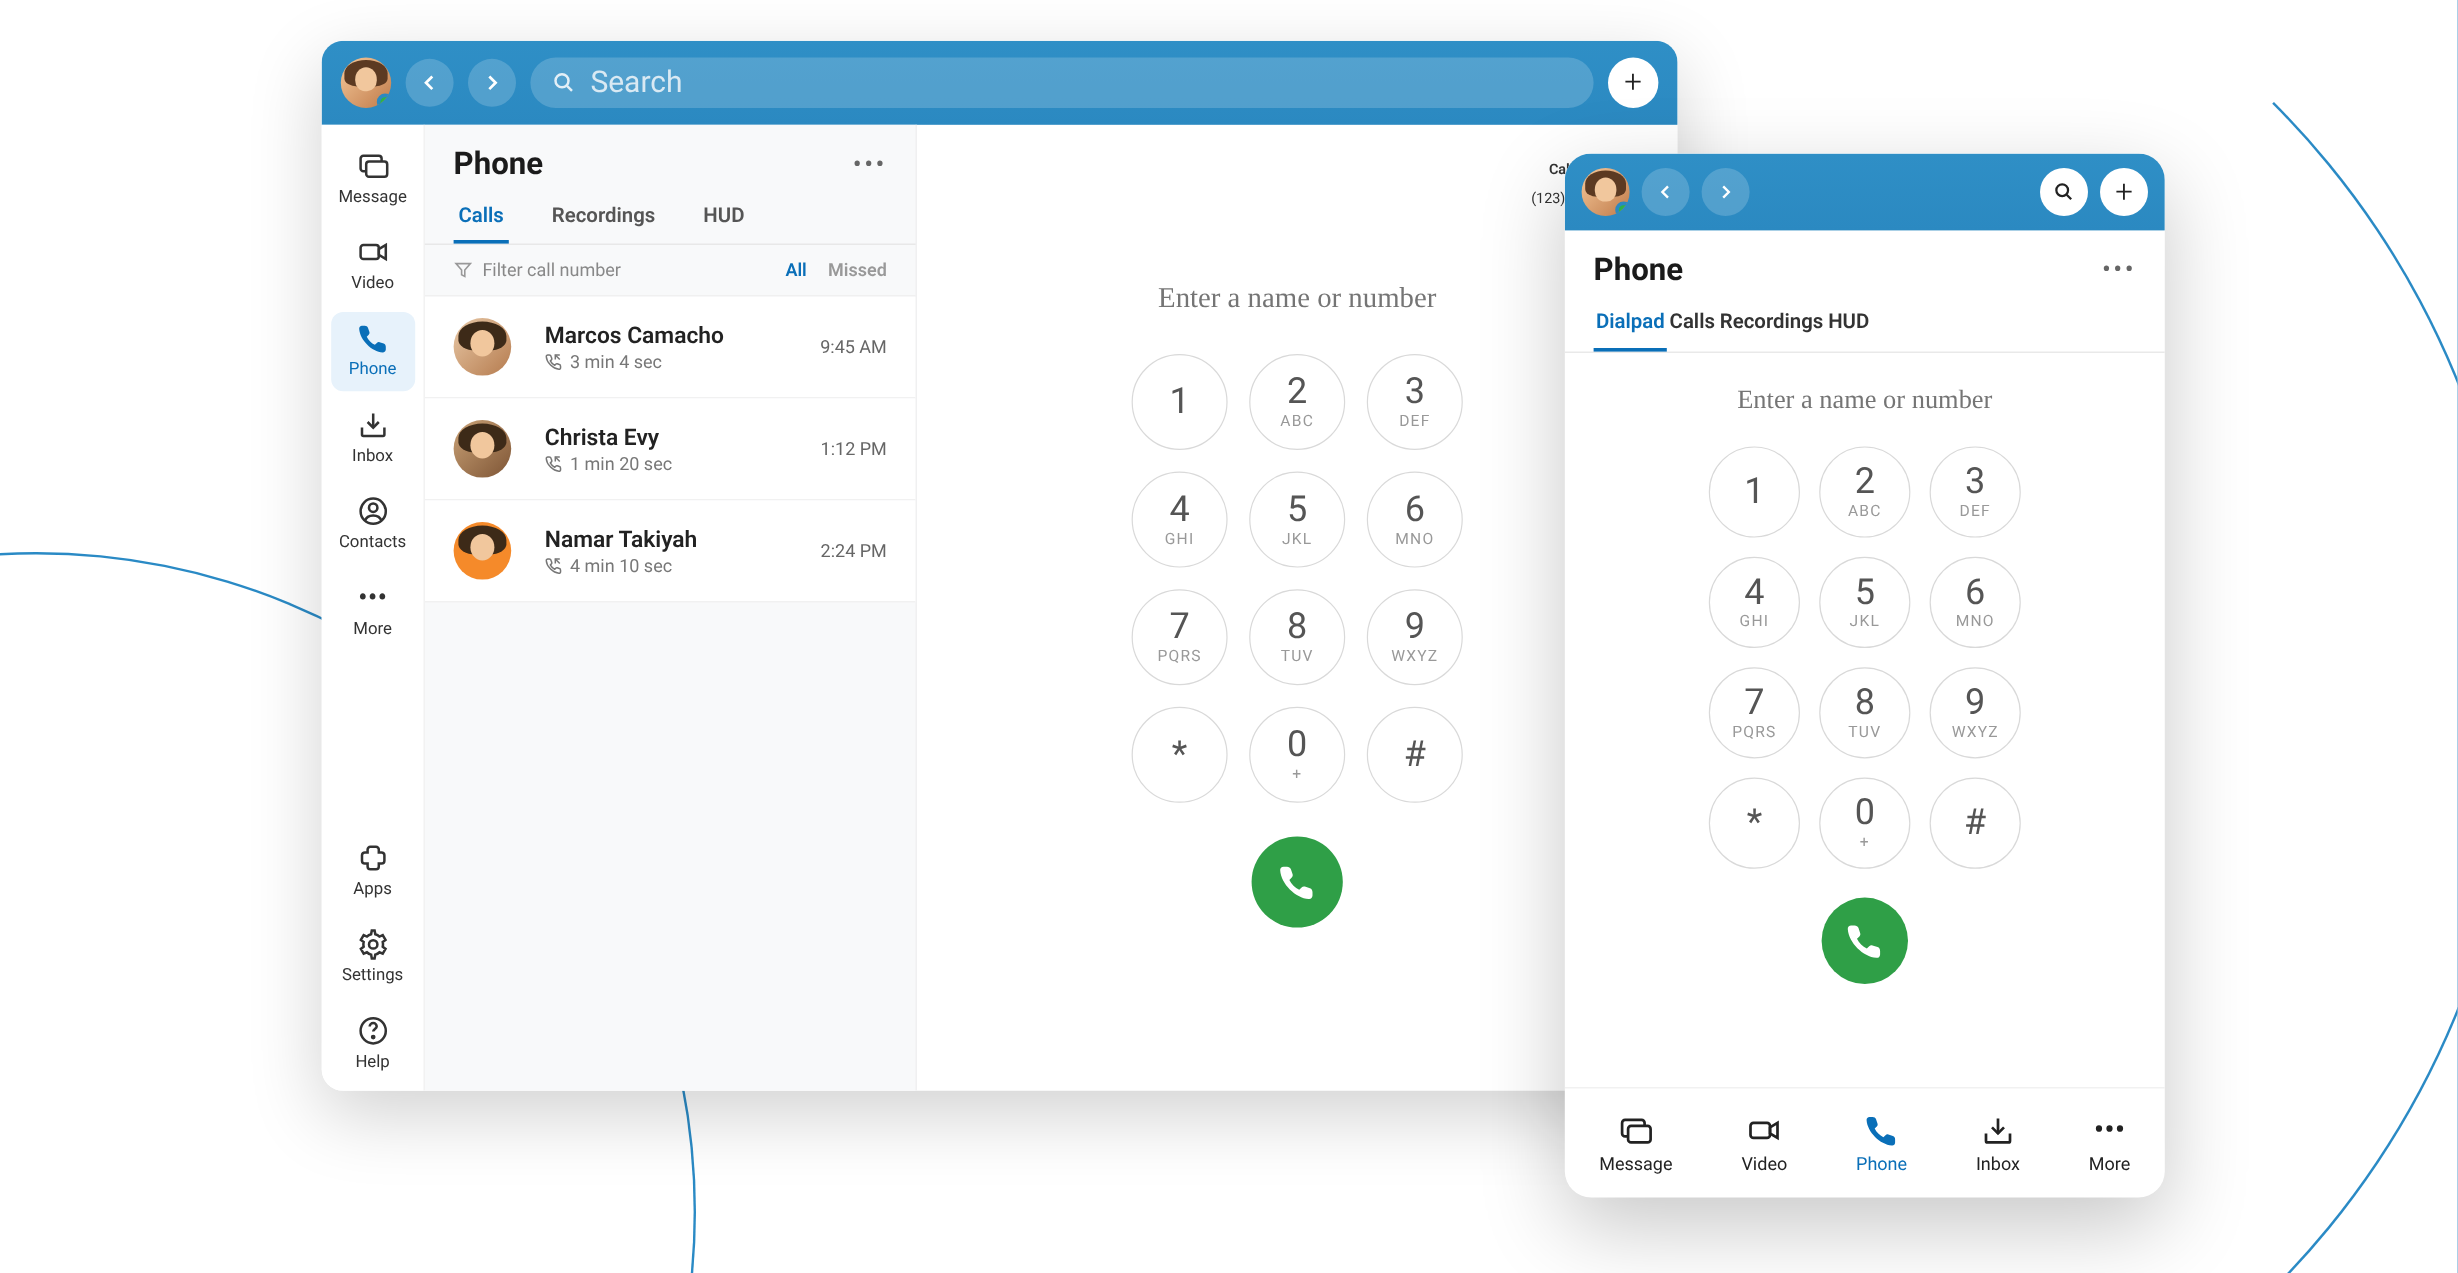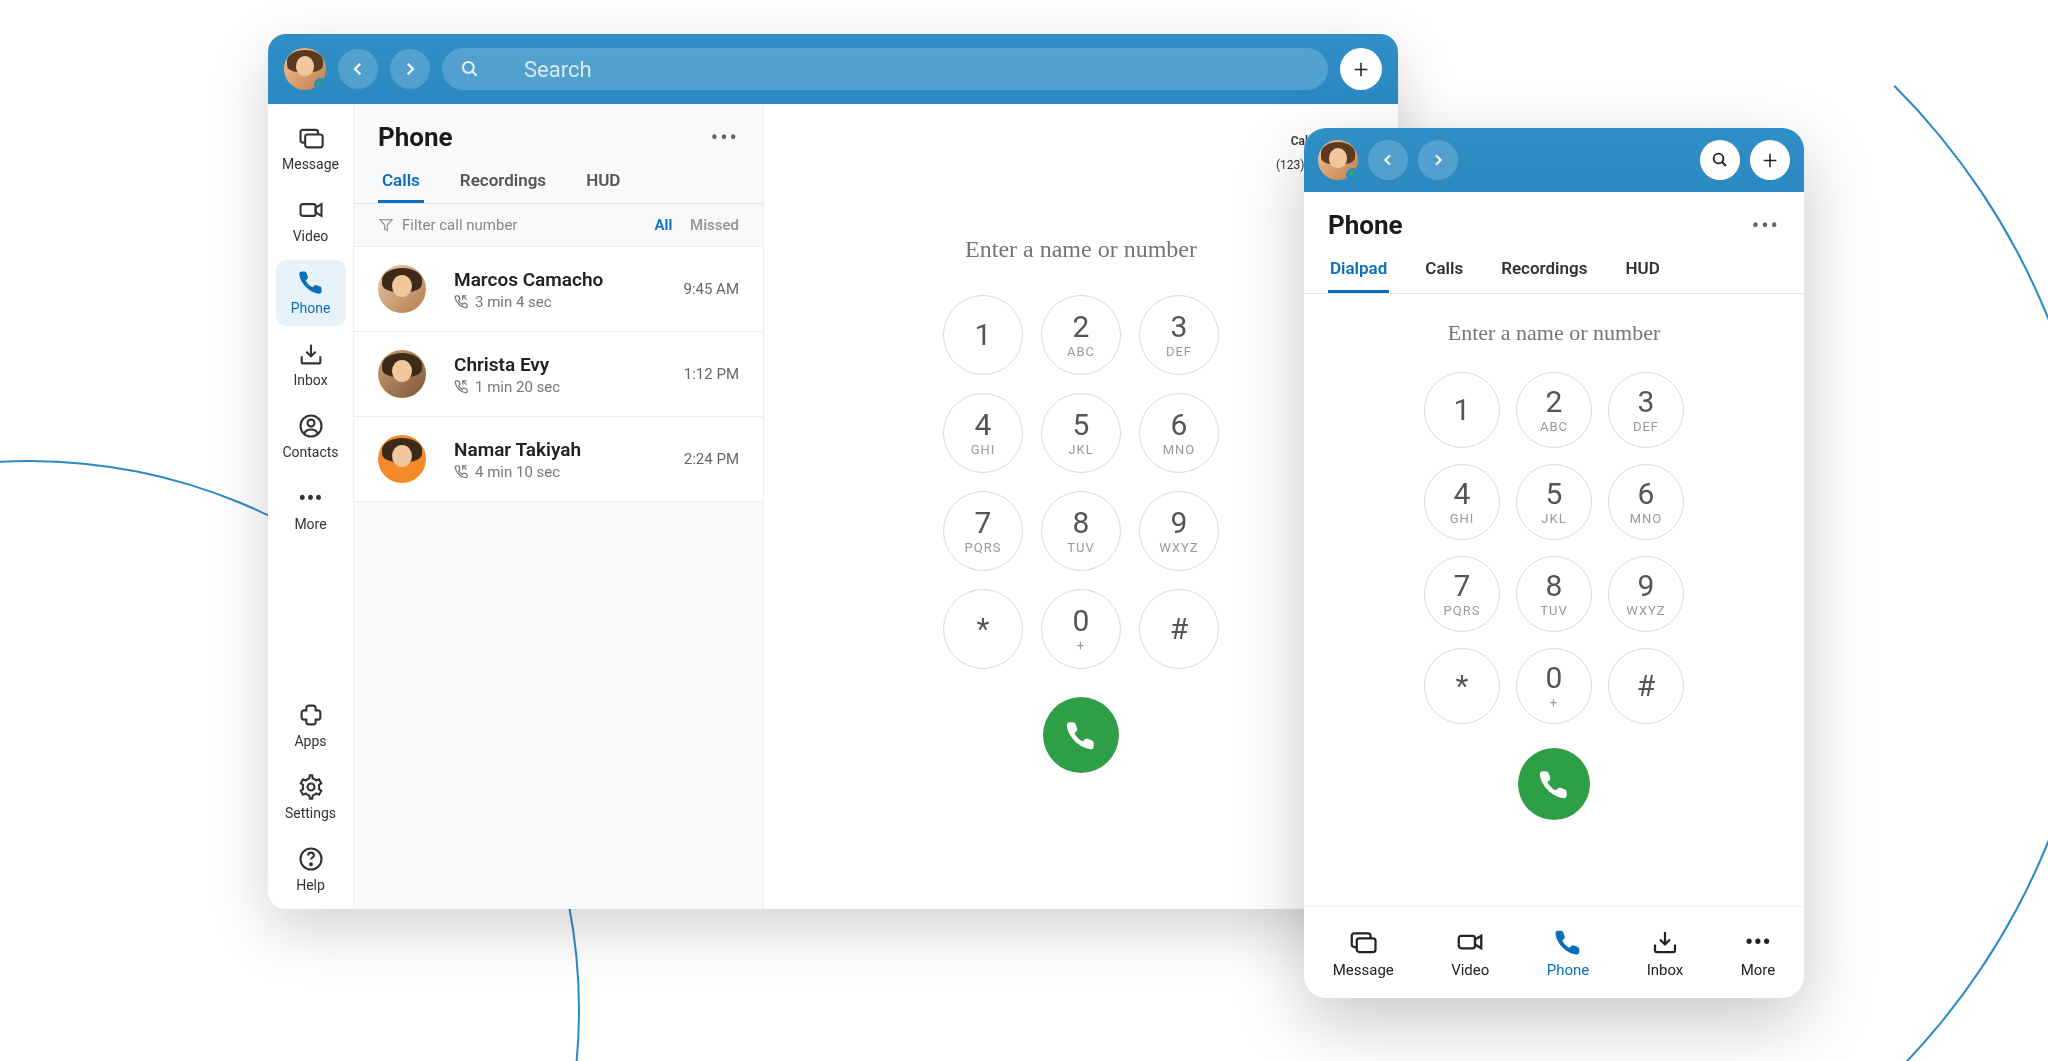--- a/index.html
+++ b/index.html
@@ -53,21 +53,21 @@
     display:flex;align-items:center;justify-content:center;
     cursor:pointer;
     color:#fff;
   }
   .searchbar {
     flex:1; height:42px; border-radius:21px;
     background: rgba(255,255,255,0.18);
     display:flex;align-items:center;gap:12px;padding:0 18px;
     color:#e3eff7;
   }
-  .searchbar input{flex:1;background:transparent;border:none;outline:none;color:#fff;font-size:22px;margin-left:32px;}
+  .searchbar input{flex:1;background:transparent;border:none;outline:none;color:#fff;font-size:25px;}
   .searchbar input::placeholder{color:#d9e9f3;}
   .roundbtn {
     width:42px;height:42px;border-radius:50%;background:#fff;
     display:flex;align-items:center;justify-content:center;
     cursor:pointer;color:#222;font-size:26px;font-weight:300;
   }
 
   .d-body { flex:1; display:flex; }
 
   
@@ -160,21 +160,21 @@
     box-shadow:0 24px 70px rgba(0,0,0,0.22);
     overflow:hidden;display:flex;flex-direction:column;
   }
   .m-header{
     height:64px;background:linear-gradient(#2f8fc6,#2b89c1);
     display:flex;align-items:center;padding:0 14px;gap:10px;
   }
   .m-header .avatar{width:40px;height:40px;}
   .m-header .presence{border-color:#2b89c1;}
   .m-panel-head{display:flex;align-items:center;justify-content:space-between;padding:18px 24px 6px 24px;}
-  .m-tabs{display:flex;gap:34px;padding:0 24px;border-bottom:1px solid #e4e4e4;}
+  .m-tabs{display:flex;padding:0 24px;border-bottom:1px solid #e4e4e4;}
   .m-tab{padding:12px 2px;font-size:17px;font-weight:600;color:#333;cursor:pointer;}
   .m-tab.active{color:#0a6fb8;border-bottom:3px solid #0a6fb8;}
   .m-dialer{flex:1;display:flex;flex-direction:column;align-items:center;padding:26px 20px 10px 20px;}
   .m-bottom{
     height:92px;border-top:1px solid #eee;display:flex;justify-content:space-around;align-items:center;
   }
   .m-nav{display:flex;flex-direction:column;align-items:center;gap:4px;font-size:15px;color:#222;cursor:pointer;}
   .m-nav.active{color:#0a6fb8;}
   .m-nav svg{width:30px;height:30px;}
 

